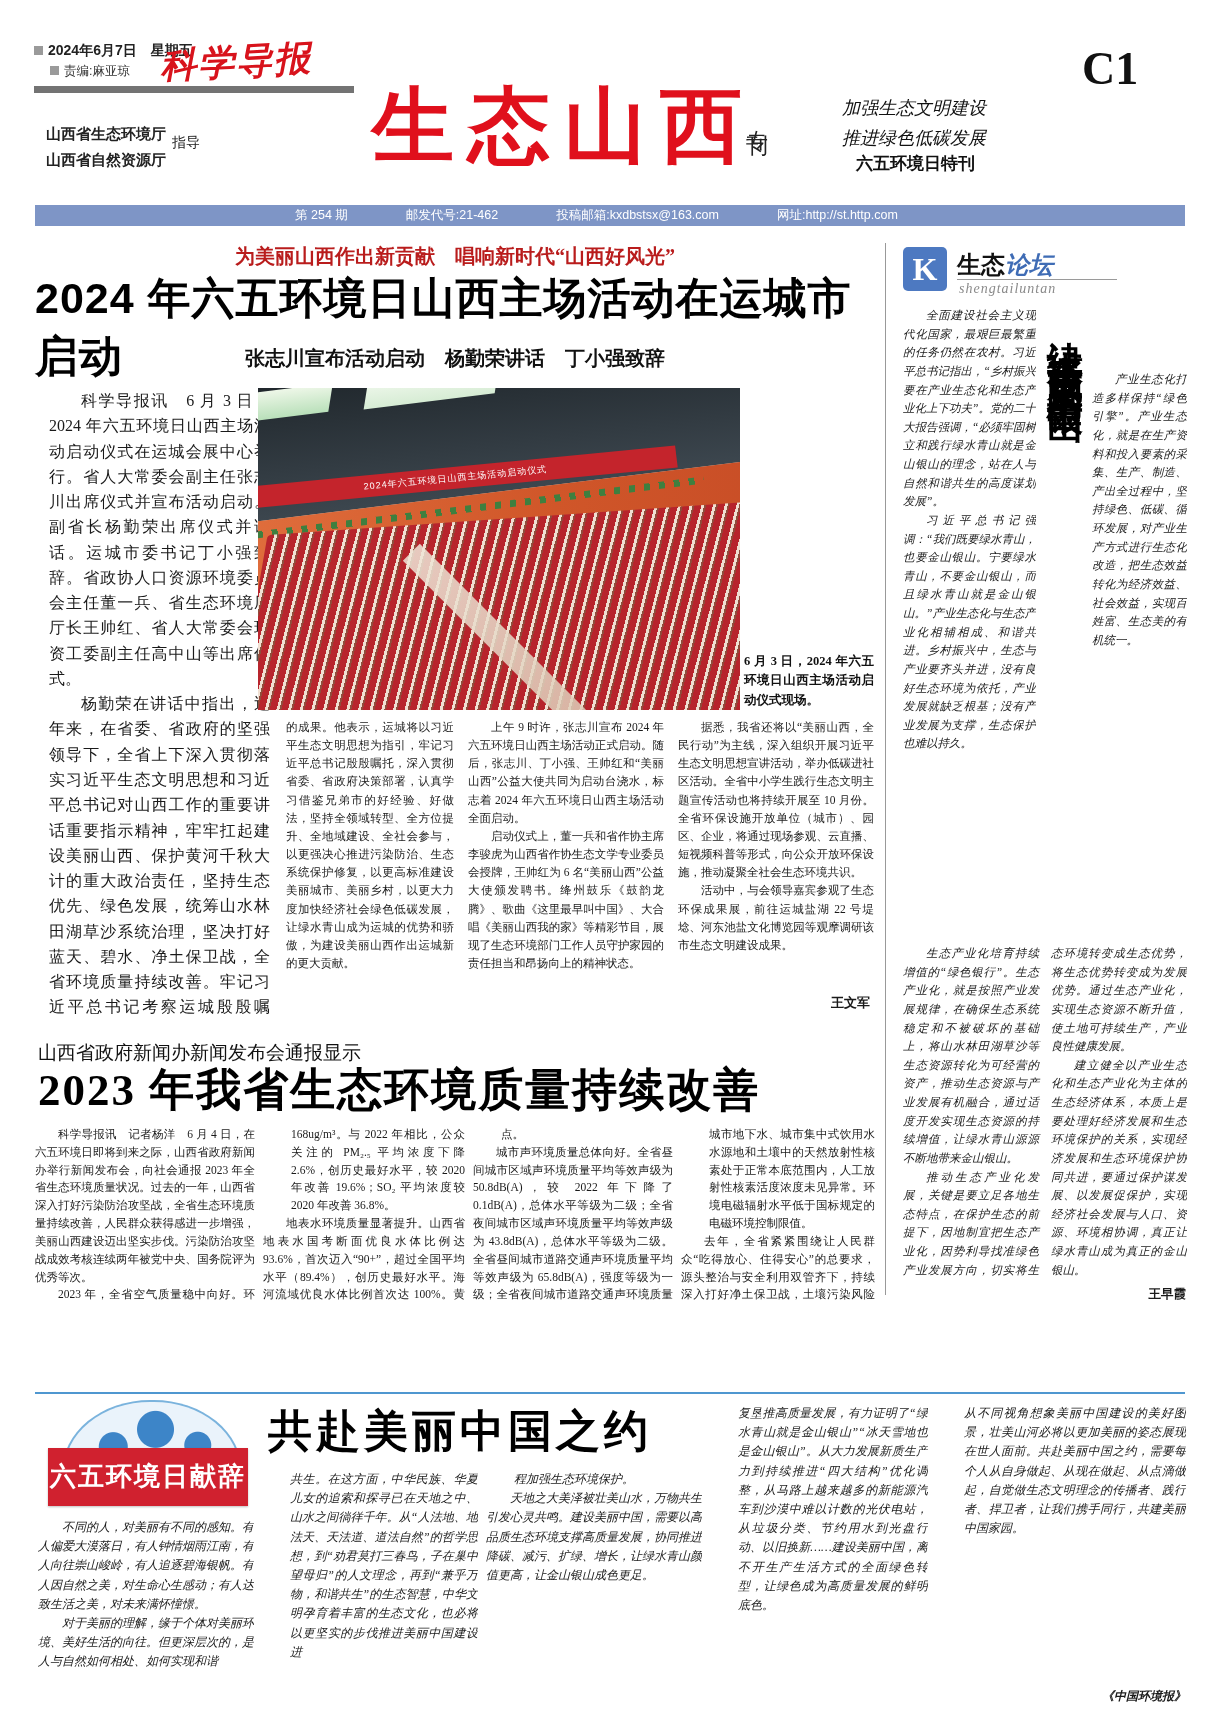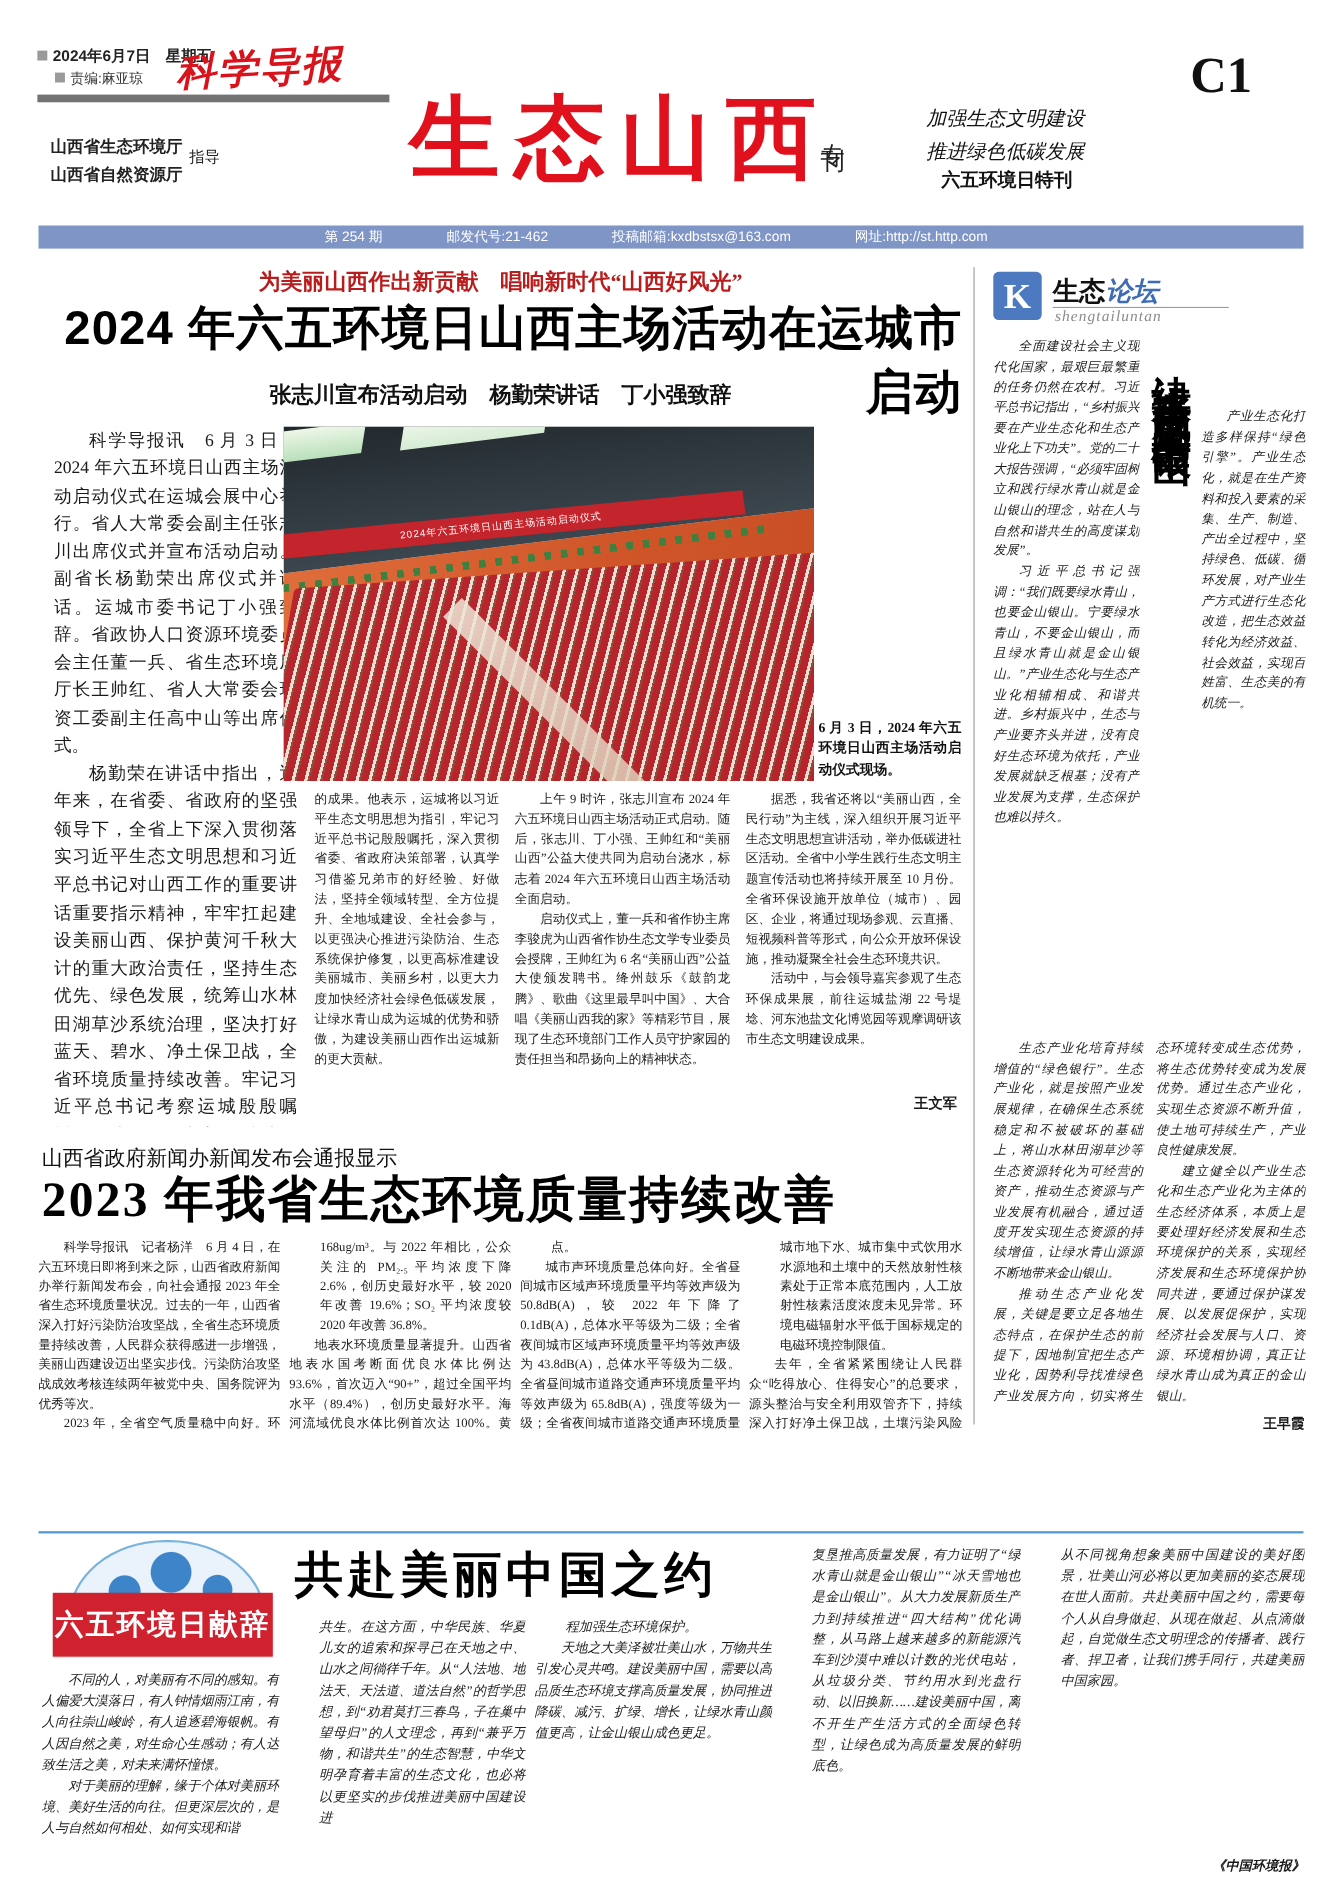--- a/index.html
+++ b/index.html
@@ -20,21 +20,21 @@
             font-family:"Liberation Serif",serif;}
   .zhuan{left:742px;top:112px;writing-mode:vertical-rl;font-size:22px;color:#222;letter-spacing:6px;}
   .pageno{left:1082px;top:42px;font-size:46px;font-weight:bold;font-family:Liberation Serif, serif;color:#111;}
   .slogans{left:842px;top:94px;width:180px;font-style:italic;font-size:18px;line-height:1.65;color:#111;text-align:left;}
   .special{left:856px;top:152px;font-size:17px;font-weight:bold;color:#111;}
   .issuebar{left:35px;top:205px;width:1150px;height:21px;background:#7e95c6;color:#fff;
             font-family:"Liberation Sans","DejaVu Sans",sans-serif;font-size:12.5px;
             display:flex;align-items:center;gap:58px;padding-left:260px;box-sizing:border-box;}
   
   .kicker{left:35px;top:243px;width:840px;text-align:center;font-size:20px;font-weight:600;color:#b91c1c;}
-  .headline1{left:35px;top:270px;width:840px;text-align:right;font-size:43px;font-weight:900;
+  .headline1{left:35px;top:270px;width:840px;text-align:left;font-size:43px;font-weight:900;
              font-family:"Liberation Sans","DejaVu Sans",sans-serif;letter-spacing:1px;color:#000;}
   .subhead1{left:35px;top:345px;width:840px;text-align:center;font-size:20px;font-weight:bold;color:#111;}
   .bodytext p{margin:0;text-indent:2em;text-align:justify;}
   .bodytext p.cont{text-indent:0;margin-left:28px;}
   .col-main1{left:49px;top:388px;width:221px;height:636px;overflow:hidden;
              font-size:16px;line-height:1.58;}
   .photo{left:258px;top:388px;width:482px;height:322px;overflow:hidden;background:#cfc8bc;}
   .scene{position:absolute;left:-50px;top:-36px;width:600px;height:420px;transform:rotate(-7deg);}
   .stage{position:absolute;left:0;top:0;width:100%;height:33%;background:linear-gradient(#1f262b,#3c464e);}
   .screen{position:absolute;transform:skewX(-16deg);background:linear-gradient(#eef7e8,#b9e0ba);}

